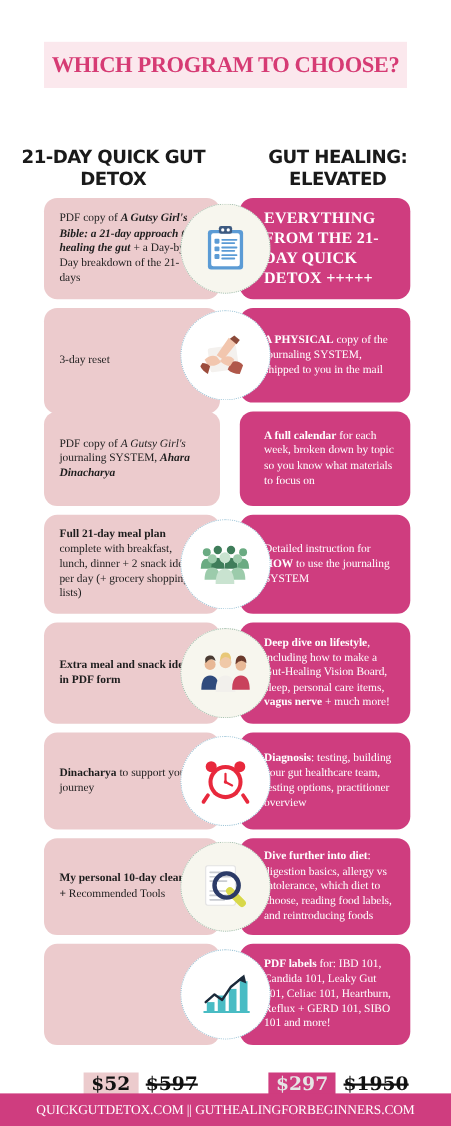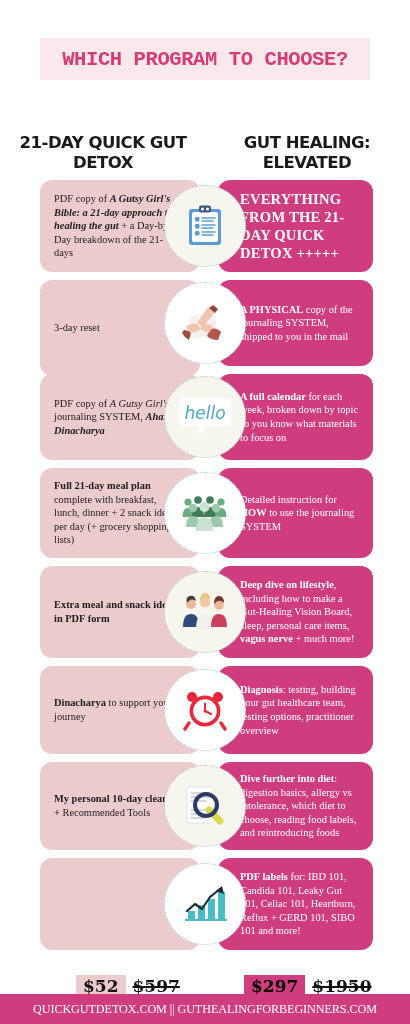--- a/index.html
+++ b/index.html
@@ -19,21 +19,21 @@
 
   
   .title-band {
     position: absolute;
     left: 40px; top: 38px;
     width: 330px; height: 42px;
     background: #fbe8ed;
     display: flex; align-items: center; justify-content: center;
   }
   .title-text {
-    font-family: Liberation Mono, monospace;
+    font-family: Liberation Serif, serif;
     font-weight: bold;
     font-size: 20.5px;
     letter-spacing: -0.4px;
     color: #d63b74;
     white-space: nowrap;
   }
 
   .subtitle {
     position: absolute;
     left: 22px; top: 90px;
@@ -126,21 +126,21 @@
   .price-group.left  { left: 76px; }
   .price-group.right { left: 244px; }
   .price-now {
     font-family: "DejaVu Serif", serif;
     font-weight: bold;
     font-size: 17px;
     padding: 3px 7px 3px 7px;
     line-height: 1;
   }
   .price-now.tinted { background: #eccbcd; color: #111111; }
-  .price-now.solid  { background: #cf3d7f; color: #000000; }
+  .price-now.solid  { background: #cf3d7f; color: #e5e5e5; }
   .price-old {
     font-family: "DejaVu Serif", serif;
     font-weight: bold;
     font-size: 17px;
     color: #111111;
     text-decoration: line-through;
     text-decoration-thickness: 2px;
     margin-top: 24px;
   }
 
@@ -222,26 +222,20 @@
       <path d="M21 22 q6 -3 10 2 l-4 6 q-6 -1 -9 -5 z" fill="#f2c6ae"></path>
     </svg>
         </div>
       </div>
       <div class="row" style="height: 86px;">
         <div class="pill left" style="height: 86px;">
           <div><span>PDF copy of </span><i>A Gutsy Girl's</i><span> journaling SYSTEM, </span><span class="bi">Ahara Dinacharya</span></div>
         </div>
         <div class="pill right" style="height: 86px;">
           <div><b>A full calendar</b><span> for each week, broken down by topic so you know what materials to focus on</span></div>
-        </div>
-        <div class="medallion" style="top: 2px;">
-    <svg width="52" height="46" viewBox="0 0 52 46">
-      <path d="M4 4 h44 a4 4 0 0 1 4 4 v20 a4 4 0 0 1 -4 4 h-20 l-8 10 v-10 h-16 a4 4 0 0 1 -4 -4 v-20 a4 4 0 0 1 4 -4 z" fill="#ffffff"></path>
-      <text x="26" y="25" text-anchor="middle" font-family="DejaVu Sans, sans-serif" font-size="17" fill="#4ea8c4" font-style="italic">hello</text>
-    </svg>
         </div>
       </div>
       <div class="row" style="height: 90px;">
         <div class="pill left" style="height: 90px;">
           <div><b>Full 21-day meal plan</b><span> complete with breakfast, lunch, dinner + 2 snack ideas per day (+ grocery shopping lists)</span></div>
         </div>
         <div class="pill right" style="height: 90px;">
           <div><span>Detailed instruction for </span><b>HOW</b><span> to use the journaling SYSTEM</span></div>
         </div>
         <div class="medallion white" style="top: 4px;">

